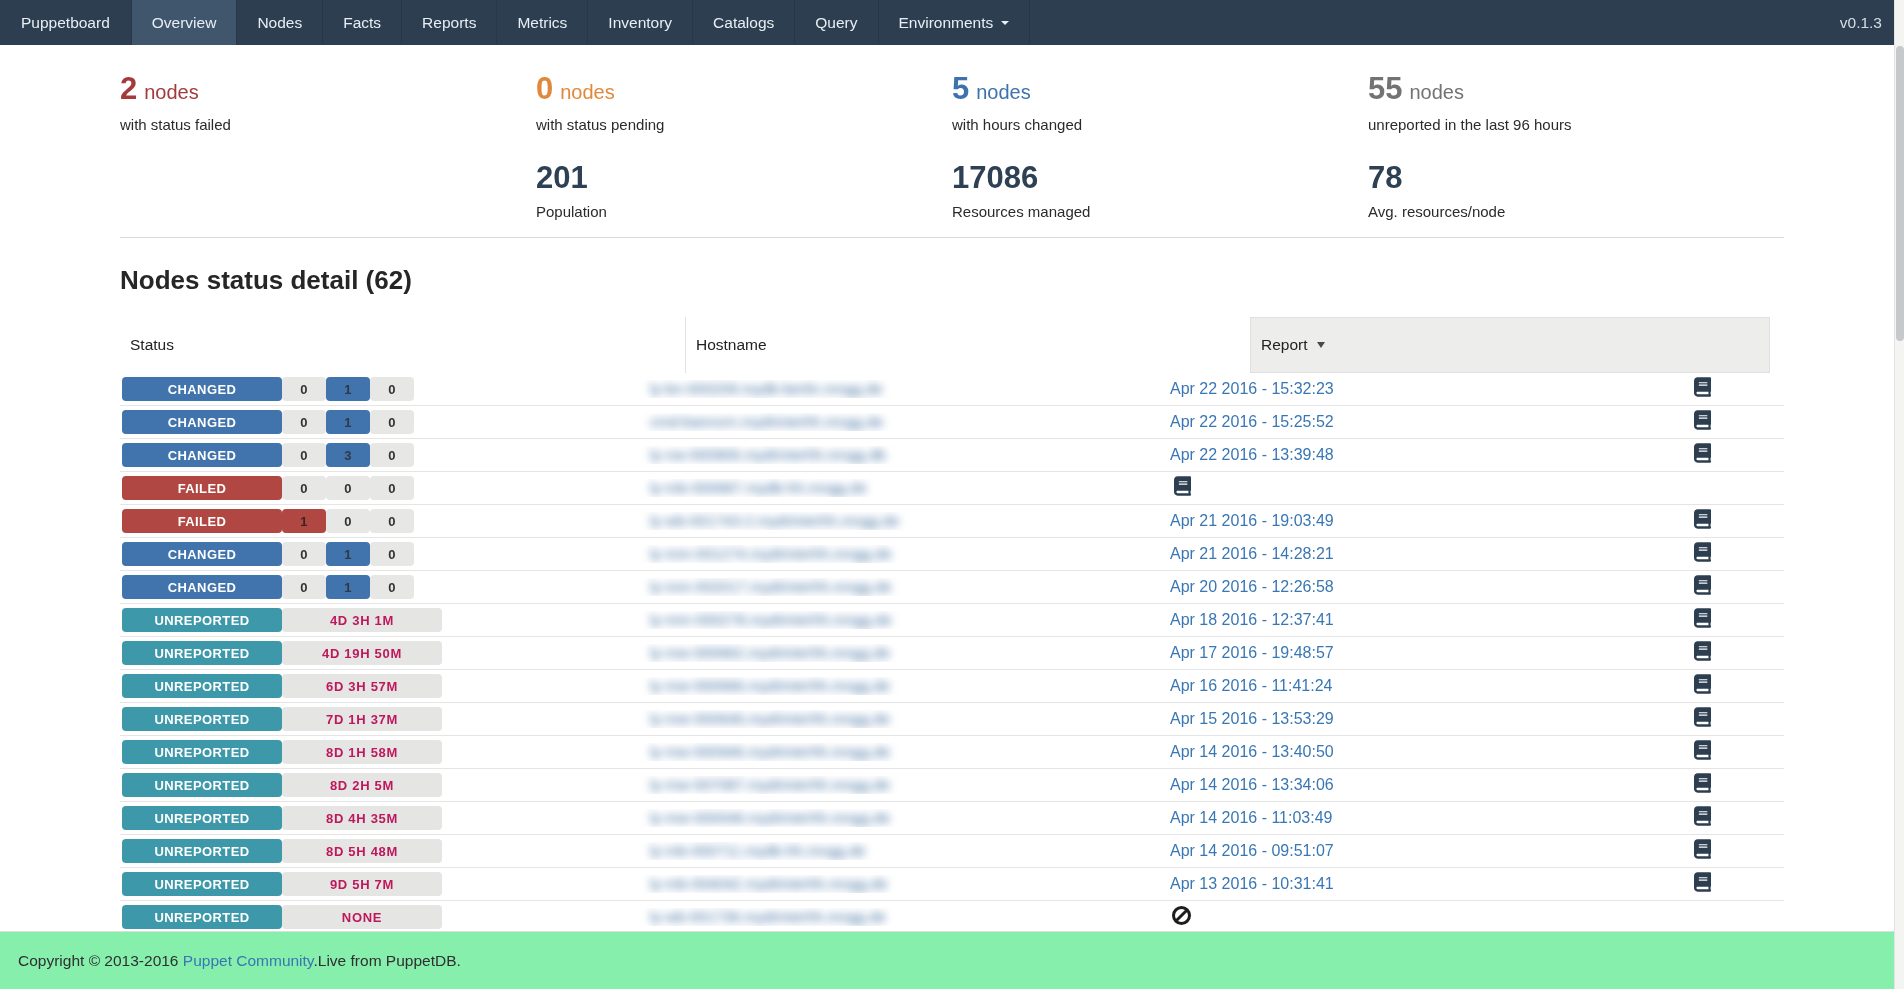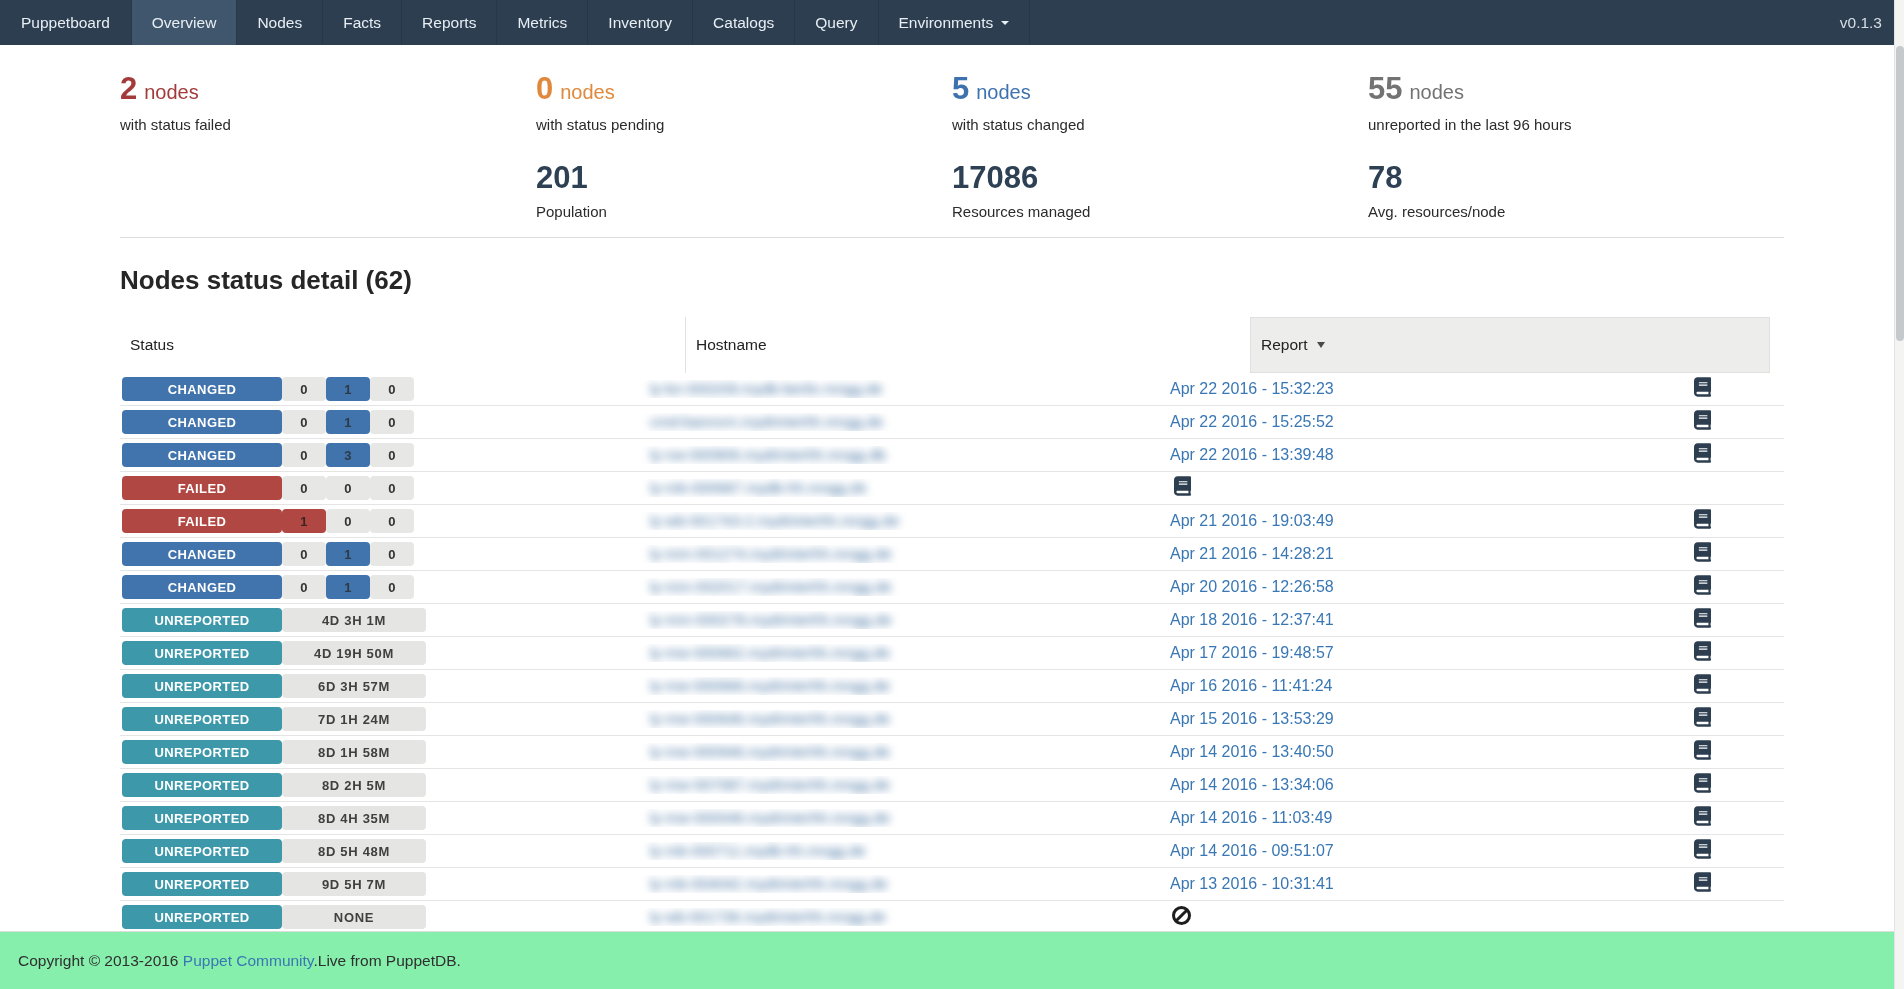--- a/index.html
+++ b/index.html
@@ -78,21 +78,21 @@
     height:24px; border-radius:4px; display:flex; align-items:center; justify-content:center;
     font-weight:bold; font-size:13px; letter-spacing:0.4px; color:#fff;
   }
   .badge-status { width:160px; }
   .bg-changed { background:#4173ad; }
   .bg-failed { background:#b04742; }
   .bg-unreported { background:#3d98a9; }
   .badge-count { width:44px; background:#e7e7e5; color:#333; }
   .badge-count.bg-changed { background:#4173ad; color:#2e3a46; }
   .badge-count.bg-failed { background:#b04742; color:#3a2424; }
-  .badge-uptime { width:144px; background:#e5e5e3; color:#404040; letter-spacing:0.7px; }
+  .badge-uptime { width:160px; background:#e5e5e3; color:#be185d; letter-spacing:0.7px; }
   .hostname-cell { padding-left:10px; overflow:hidden; }
   .hostname-link {
     font-size:15px; color:#3d6d9e; text-decoration:none; white-space:nowrap;
     filter:blur(4px);
   }
   .report-cell { padding-left:10px; }
   .report-link { font-size:16px; color:#3977b4; text-decoration:none; cursor:pointer; }
   .icon-cell { padding-left:14px; }
   .book-link { display:inline-flex; cursor:pointer; }
   .book-link svg { width:17px; height:20px; fill:#2c3e50; }
@@ -172,21 +172,21 @@
           <div class="stat-metric-label"></div>
         </div>
         <div>
           <div class="stat-head c-pending"><span class="stat-count">0</span><span>nodes</span></div>
           <div class="stat-sub">with status pending</div>
           <div class="stat-metric-value">201</div>
           <div class="stat-metric-label">Population</div>
         </div>
         <div>
           <div class="stat-head c-changed"><span class="stat-count">5</span><span>nodes</span></div>
-          <div class="stat-sub">with status changed</div>
+          <div class="stat-sub">with hours changed</div>
           <div class="stat-metric-value">17086</div>
           <div class="stat-metric-label">Resources managed</div>
         </div>
         <div>
           <div class="stat-head c-unreported"><span class="stat-count">55</span><span>nodes</span></div>
           <div class="stat-sub">unreported in the last 96 hours</div>
           <div class="stat-metric-value">78</div>
           <div class="stat-metric-label">Avg. resources/node</div>
         </div>
       </div>
@@ -347,21 +347,21 @@
           <div class="report-cell"><a class="report-link">Apr 16 2016 - 11:41:24</a></div>
           <div class="icon-cell"><a class="book-link">
               <svg viewBox="0 0 448 512" xmlns="http://www.w3.org/2000/svg">
                 <path d="M448 360V24c0-13.3-10.7-24-24-24H96C43 0 0 43 0 96v320c0 53 43 96 96 96h328c13.3 0 24-10.7 24-24v-16c0-7.5-3.5-14.3-8.9-18.7-4.2-15.4-4.2-59.3 0-74.7 5.4-4.3 8.9-11.1 8.9-18.6zM128 134c0-3.3 2.7-6 6-6h212c3.3 0 6 2.7 6 6v20c0 3.3-2.7 6-6 6H134c-3.3 0-6-2.7-6-6v-20zm0 64c0-3.3 2.7-6 6-6h212c3.3 0 6 2.7 6 6v20c0 3.3-2.7 6-6 6H134c-3.3 0-6-2.7-6-6v-20zm253.4 250H96c-17.7 0-32-14.3-32-32 0-17.6 14.4-32 32-32h285.4c-1.9 17.1-1.9 46.9 0 64z"></path>
               </svg>
             </a></div>
         </div>
         <div class="trow">
           <div class="status-cell">
             <div class="badge badge-status bg-unreported">UNREPORTED</div>
-            <div class="badge badge-uptime">7D 1H 24M</div>
+            <div class="badge badge-uptime">7D 1H 37M</div>
           </div>
           <div class="hostname-cell"><a class="hostname-link">ly-mw-000646.mydrinterhh.mngg.de</a></div>
           <div class="report-cell"><a class="report-link">Apr 15 2016 - 13:53:29</a></div>
           <div class="icon-cell"><a class="book-link">
               <svg viewBox="0 0 448 512" xmlns="http://www.w3.org/2000/svg">
                 <path d="M448 360V24c0-13.3-10.7-24-24-24H96C43 0 0 43 0 96v320c0 53 43 96 96 96h328c13.3 0 24-10.7 24-24v-16c0-7.5-3.5-14.3-8.9-18.7-4.2-15.4-4.2-59.3 0-74.7 5.4-4.3 8.9-11.1 8.9-18.6zM128 134c0-3.3 2.7-6 6-6h212c3.3 0 6 2.7 6 6v20c0 3.3-2.7 6-6 6H134c-3.3 0-6-2.7-6-6v-20zm0 64c0-3.3 2.7-6 6-6h212c3.3 0 6 2.7 6 6v20c0 3.3-2.7 6-6 6H134c-3.3 0-6-2.7-6-6v-20zm253.4 250H96c-17.7 0-32-14.3-32-32 0-17.6 14.4-32 32-32h285.4c-1.9 17.1-1.9 46.9 0 64z"></path>
               </svg>
             </a></div>
         </div>
         <div class="trow">

